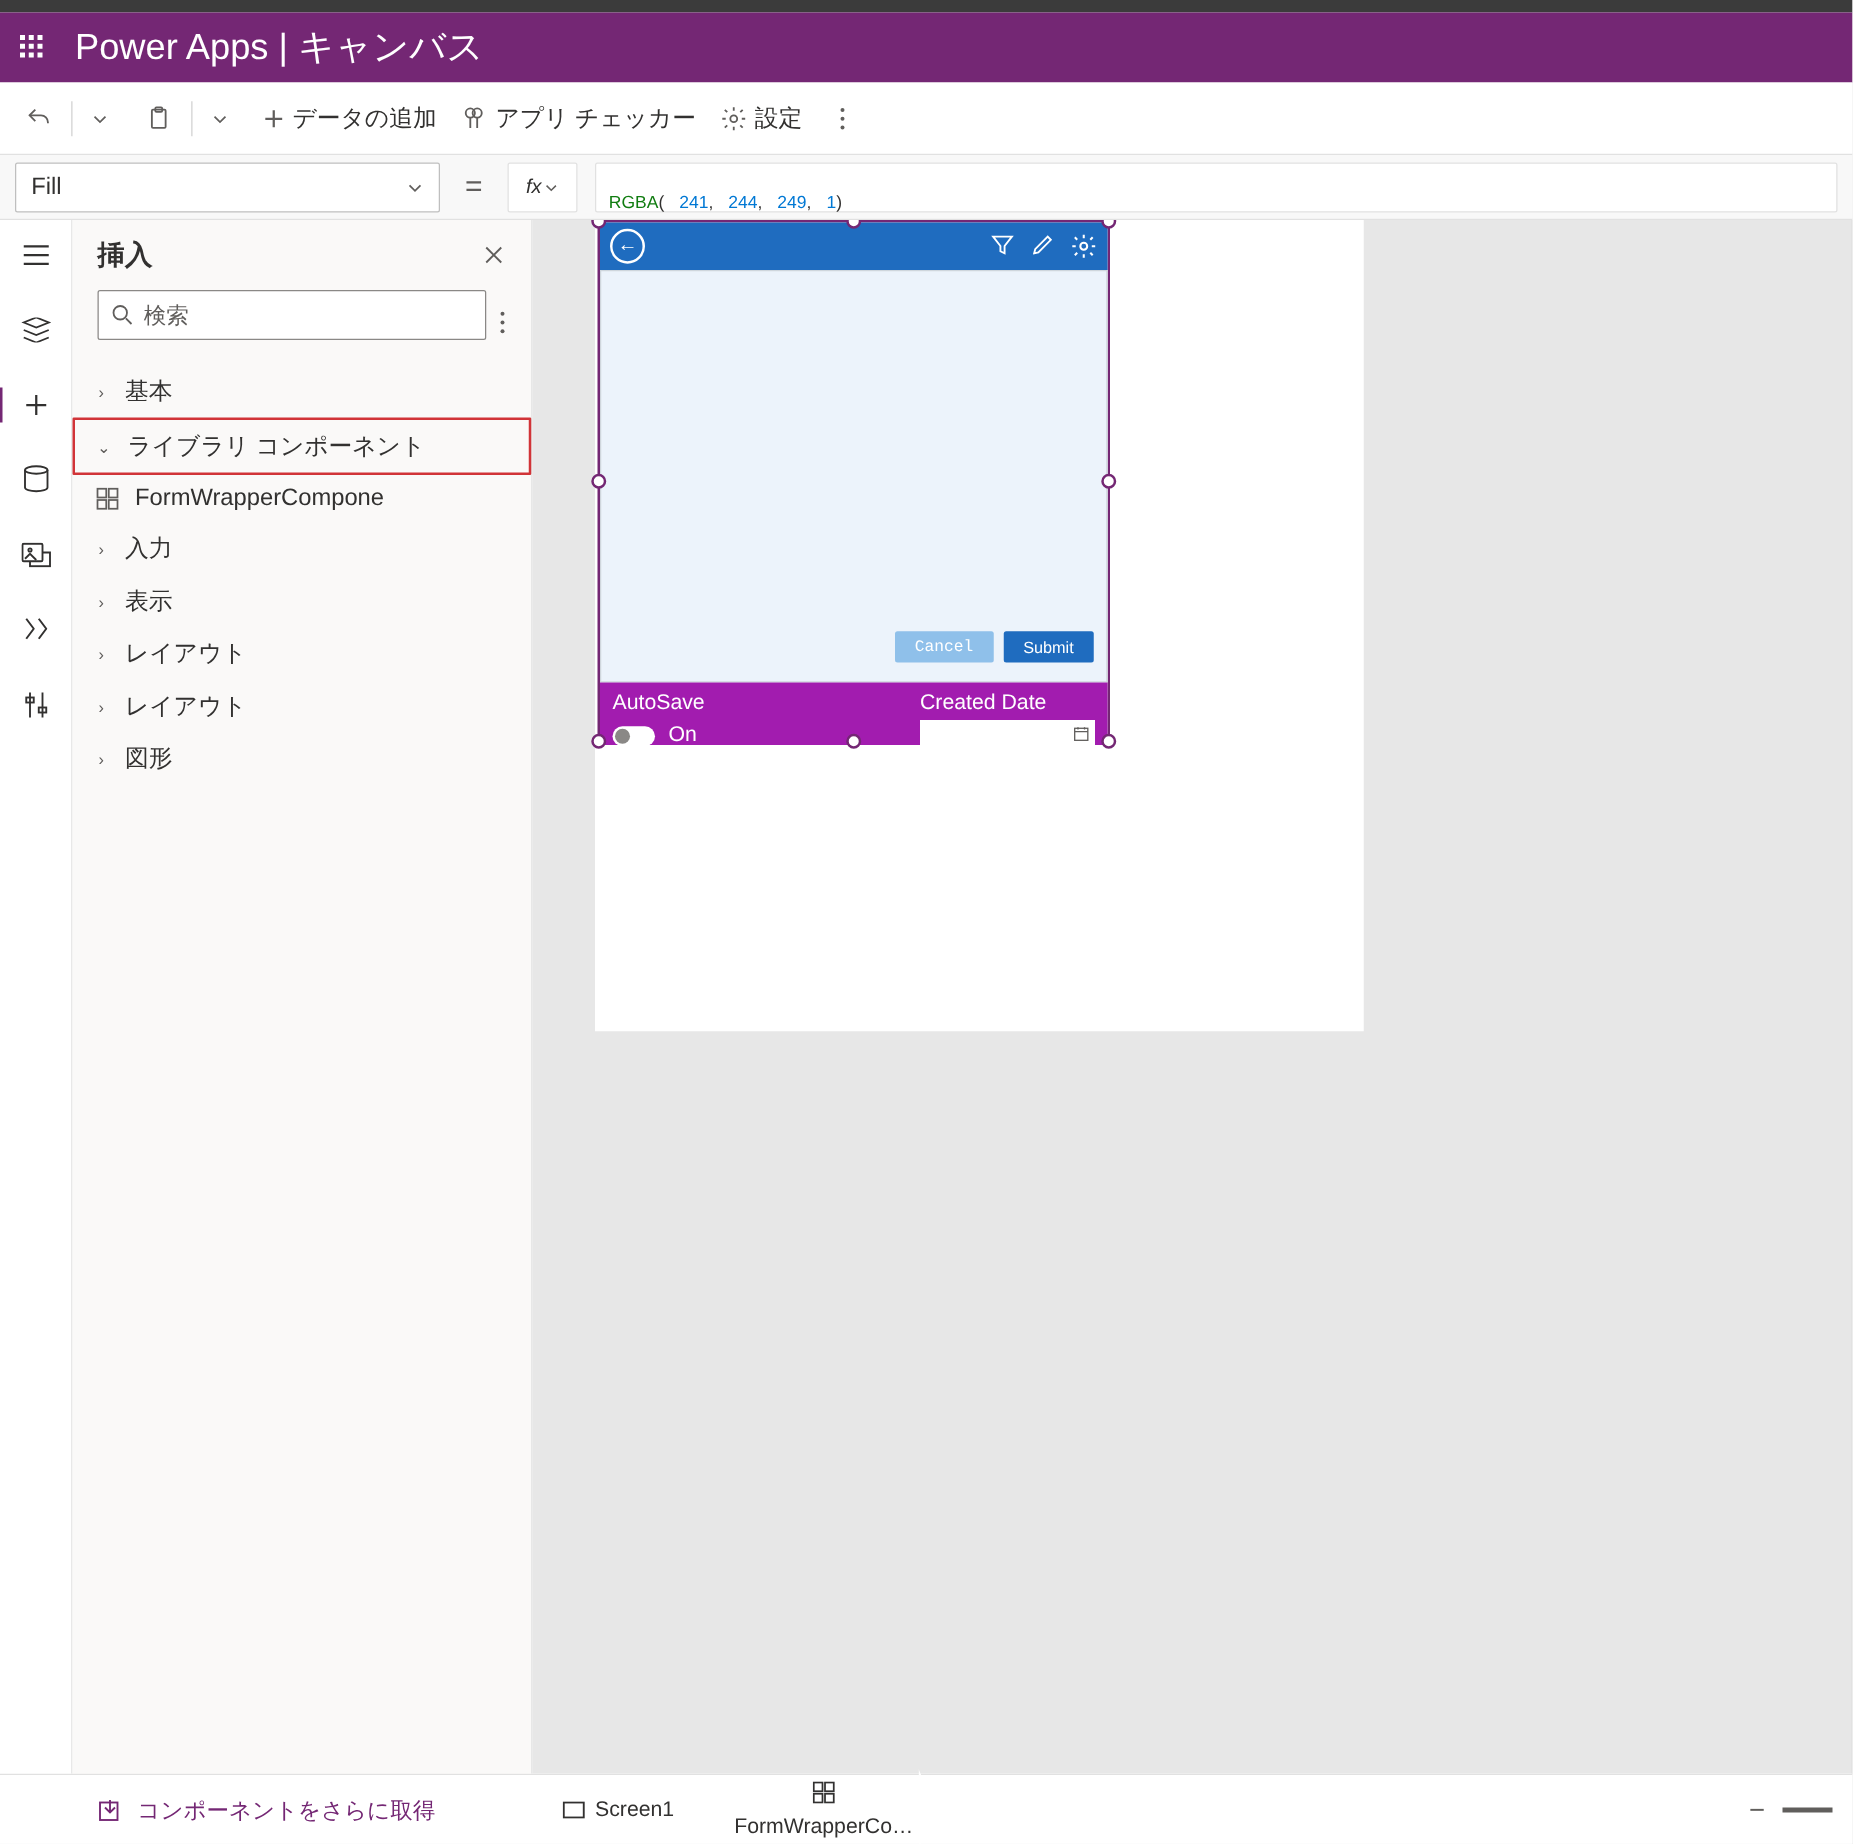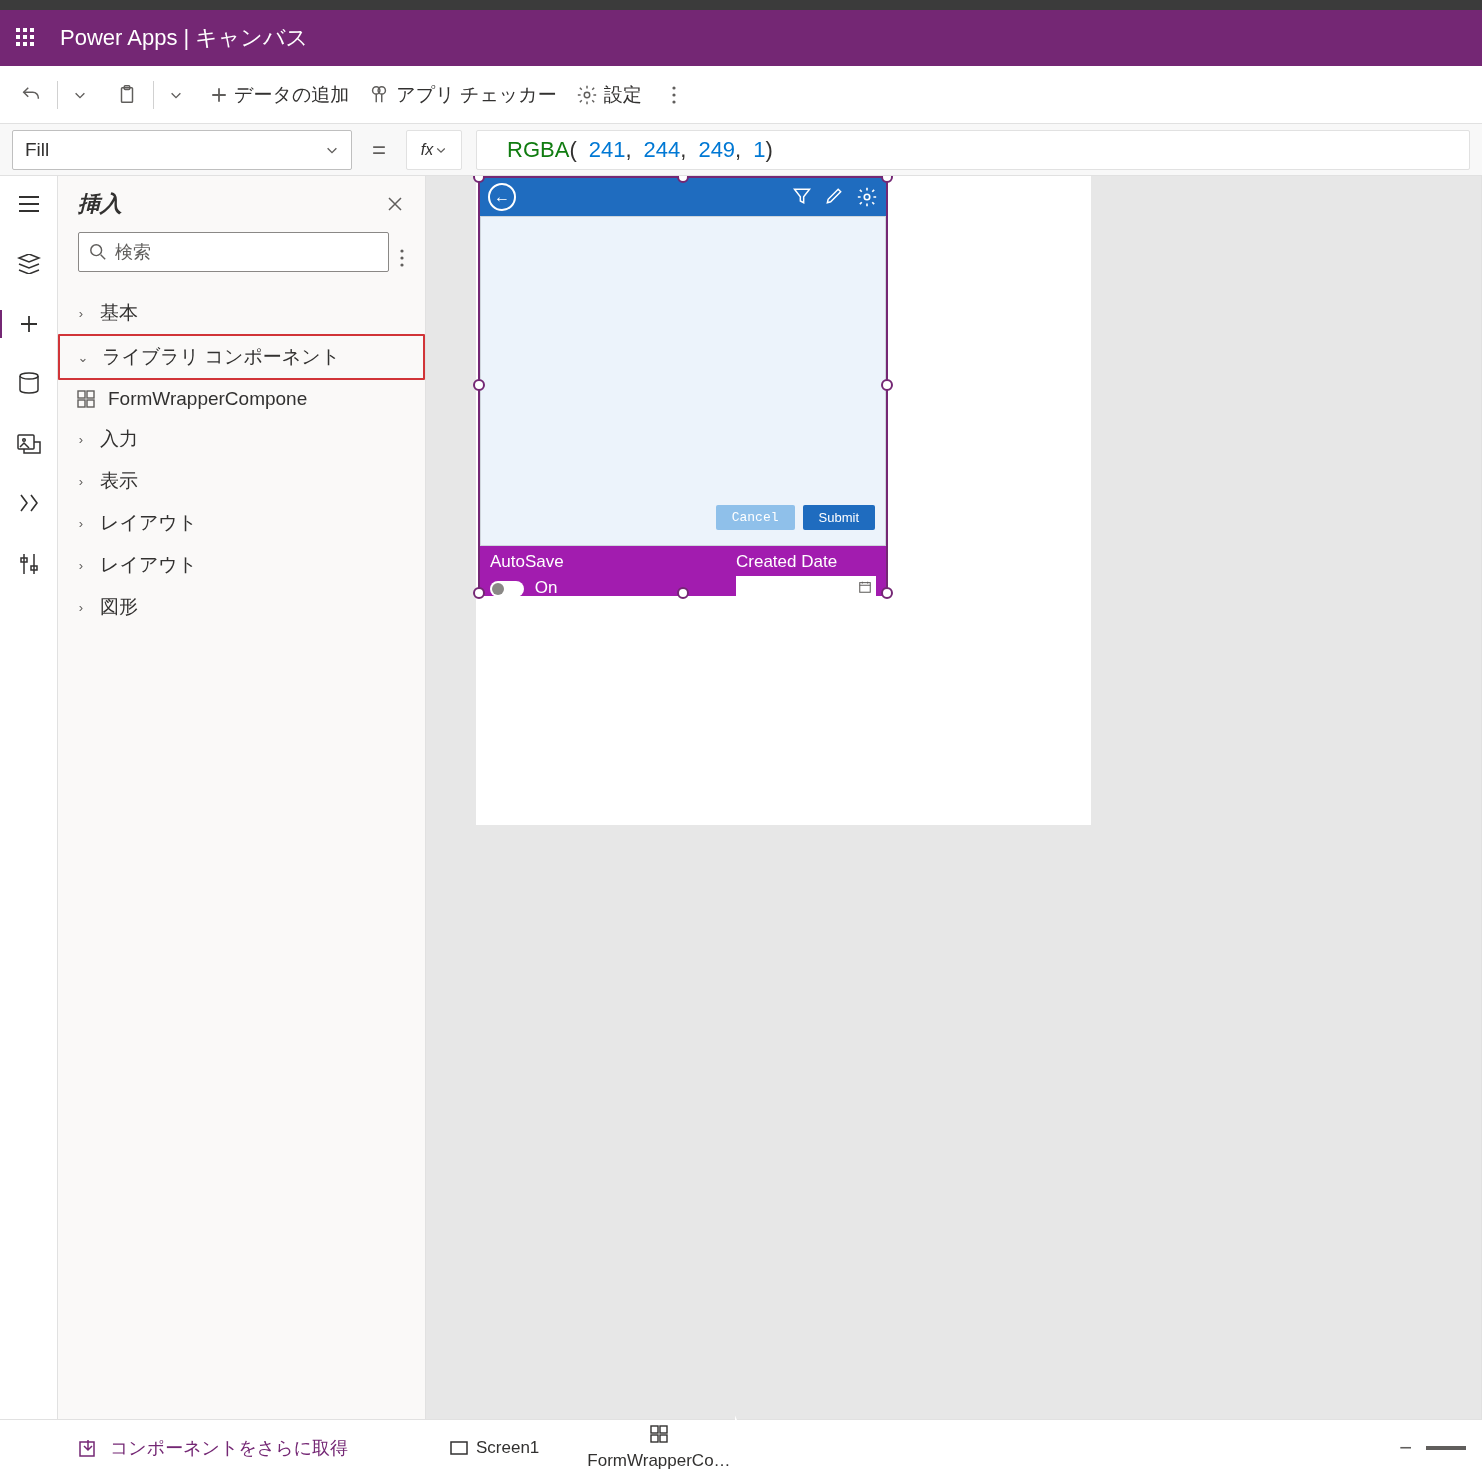--- a/index.html
+++ b/index.html
@@ -1,43 +1,43 @@
 <!DOCTYPE html>
 <html><head>
 <meta charset="utf-8">
 <style>
   * { box-sizing: border-box; margin: 0; padding: 0; font-family: "Segoe UI", Arial, sans-serif; }
   body { width: 1482px; height: 1475px; background: #fff; overflow: hidden; position: relative; }
 
   .topbar { height: 10px; background: #3b3b3b; }
-  .header { height: 56px; background: #742774; color: #fff; display: flex; align-items: center; padding: 17px 16px; font-size: 22px; }
+  .header { height: 56px; background: #742774; color: #fff; display: flex; align-items: center; padding: 17px 16px; font-size: 29px; }
   .waffle { width: 20px; height: 20px; display: inline-grid; grid-template-columns: repeat(3,4px); grid-template-rows: repeat(3,4px); gap: 3px; margin-right: 24px; }
   .waffle span { background: #fff; }
 
   .cmdbar { height: 58px; background: #fff; border-bottom: 1px solid #e1e1e1; display: flex; align-items: center; padding: 0 12px; gap: 3px; color: #323130; font-size: 19px; }
   .cmdbar .vsep { width: 1px; height: 28px; background: #d1d1d1; margin: 0 4px; }
   .cmdbar .item { display: flex; align-items: center; gap: 6px; padding: 4px 8px; cursor: pointer; }
 
   .formula-row { height: 52px; background: #f8f8f8; border-bottom: 1px solid #e1e1e1; display: flex; align-items: center; padding: 0 12px; gap: 14px; }
   .prop-select { width: 340px; height: 40px; background: #fff; border: 1px solid #bfbfbf; border-radius: 2px; display: flex; align-items: center; justify-content: space-between; padding: 0 12px; font-size: 19px; color: #323130; }
   .eq { font-size: 24px; color: #605e5c; padding: 0 6px; }
   .fx-btn { width: 56px; height: 40px; background: #fff; border: 1px solid #e1e1e1; border-radius: 2px; display: flex; align-items: center; justify-content: center; gap: 2px; font-style: italic; font-family: Georgia, serif; font-size: 16px; color: #323130; }
-  .formula { flex: 1; height: 40px; background: #fff; border: 1px solid #e1e1e1; border-radius: 2px; display: flex; align-items: center; padding: 0 30px; font-family: 'Segoe UI', monospace; font-size: 22px; }
+  .formula { flex: 1; height: 40px; background: #fff; border: 1px solid #e1e1e1; border-radius: 2px; display: flex; align-items: flex-end; padding: 0 10px; font-family: 'Segoe UI', monospace; font-size: 14px; }
   .formula .fn { color: #107C10; }
   .formula .num { color: #0078d4; margin-left: 12px; }
   .formula .comma { color: #323130; }
   .formula .paren { color: #323130; }
 
   .body { position: absolute; top: 176px; bottom: 56px; left: 0; right: 0; display: flex; }
   .rail { width: 58px; border-right: 1px solid #e1e1e1; display: flex; flex-direction: column; align-items: center; padding-top: 14px; gap: 32px; background: #fff; }
   .rail .ri { width: 28px; height: 28px; display: flex; align-items: center; justify-content: center; color: #323130; cursor: pointer; position: relative; }
   .rail .ri.active::before { content:''; position:absolute; left:-16px; top:0; bottom:0; width:3px; background:#742774; }
 
   .panel { width: 368px; background: #faf9f8; border-right: 1px solid #e1e1e1; display: flex; flex-direction: column; }
-  .panel-hd { height: 56px; display: flex; align-items: center; justify-content: space-between; padding: 0 16px 0 20px; font-style: italic; }
+  .panel-hd { height: 56px; display: flex; align-items: center; justify-content: space-between; padding: 0 16px 0 20px; }
   .panel-hd h2 { font-size: 22px; font-weight: 600; color: #323130; }
   .close-x { font-size: 18px; color: #605e5c; cursor: pointer; padding: 6px; }
   .search-row { padding: 0 16px 14px 20px; display: flex; align-items: flex-end; gap: 6px; }
   .search-box { flex: 1; height: 40px; border: 1px solid #8a8886; border-radius: 2px; background: #fff; display: flex; align-items: center; padding: 0 10px; gap: 8px; color: #605e5c; font-size: 18px; }
   .more-dots { font-size: 20px; color: #605e5c; cursor: pointer; padding: 4px; }
 
   .tree { padding: 6px 0; }
   .tree-item { display: flex; align-items: center; gap: 12px; padding: 8px 16px 8px 16px; font-size: 19px; color: #323130; cursor: pointer; }
   .tree-item.child { padding-left: 18px; }
   .tree-item.highlight { border: 2px solid #d13438; border-radius: 1px; }

